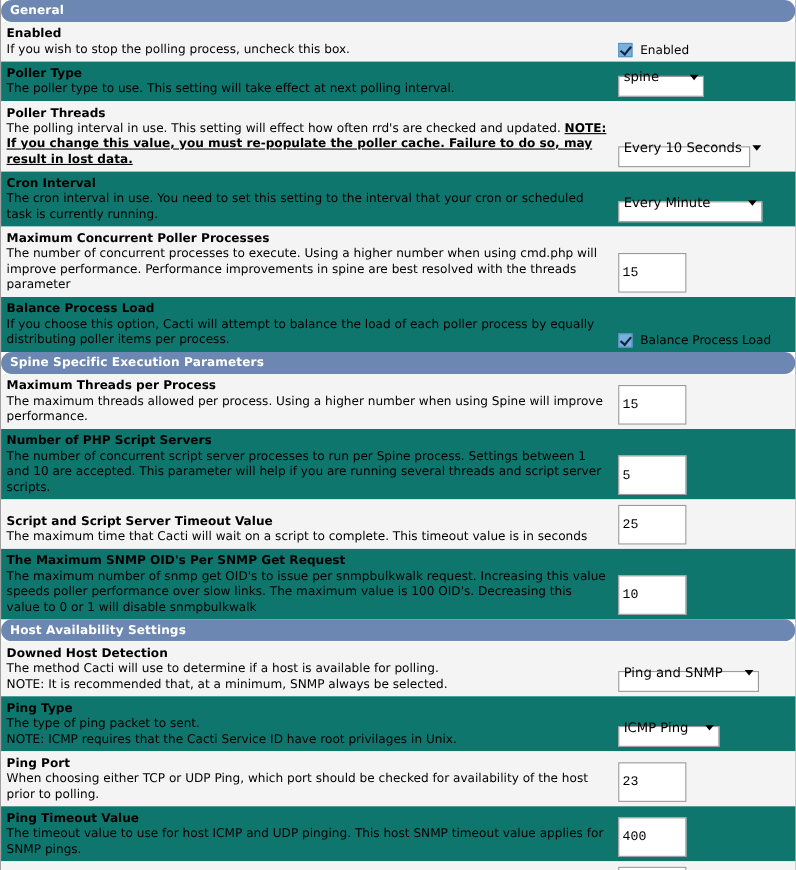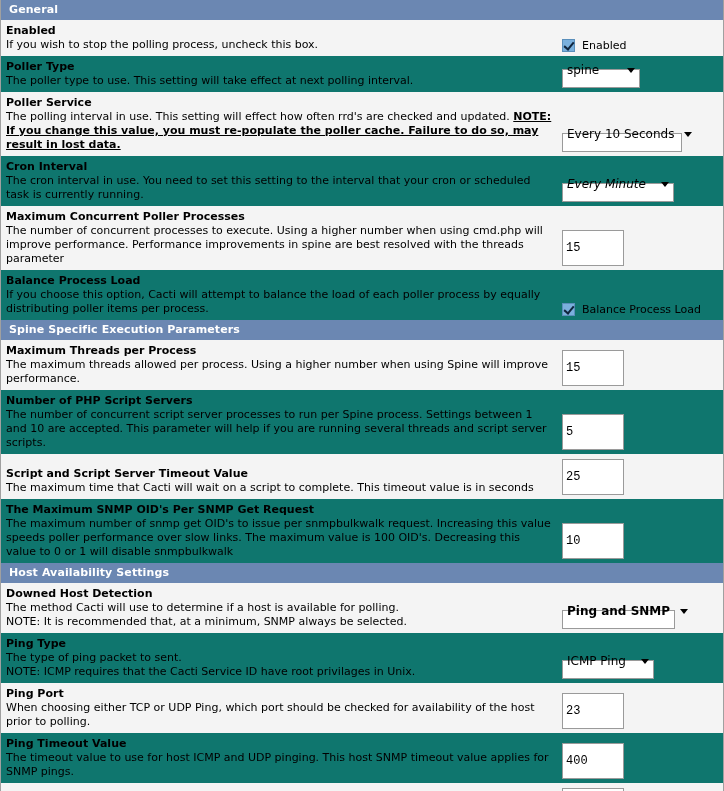--- a/index.html
+++ b/index.html
@@ -23,20 +23,21 @@
   }
   .section-header {
     background: #6b87b2;
     color: #ffffff;
     font-weight: bold;
     font-size: 11px;
     padding: 3px 0 3px 8px;
     line-height: 13px;
     letter-spacing: 0.1px;
     border-bottom: 1px solid #6b87b2;
+    border-radius: 10px;
   }
   .row {
     display: flex;
     align-items: flex-end;
     padding: 4px 0 4px 0;
     box-sizing: border-box;
   }
   .row.odd  { background: #f4f4f4; }
   .row.even { background: #0f766e; }
 
@@ -93,22 +94,22 @@
   .caret {
     width: 0; height: 0;
     border-left: 4px solid transparent;
     border-right: 4px solid transparent;
     border-top: 5px solid #000000;
     display: inline-block;
     flex: 0 0 auto;
   }
   .sel-w-spine   { width: 78px; }
   .sel-w-interval{ width: 120px; }
-  .sel-w-cron    { width: 112px; font-style: italic; }
-  .sel-w-downed  { width: 113px; font-weight: bold; }
+  .sel-w-cron    { width: 131px; }
+  .sel-w-downed  { width: 128px; }
   .sel-w-ping    { width: 92px; }
 
   .text-input {
     border: 1px solid #9a9a9a;
     background: #ffffff;
     height: 20px;
     width: 62px;
     box-sizing: border-box;
     font-size: 12px;
     font-family: Liberation Mono, monospace;
@@ -172,21 +173,21 @@
         <div class="field-title">Poller Type</div>
         <div class="field-desc">The poller type to use. This setting will take effect at next polling interval.</div>
       </div>
       <div class="row-right"><div class="select-box sel-w-spine">
           <span class="sel-label">spine</span>
           <span class="caret"></span>
         </div></div>
     </div>
     <div class="row odd">
       <div class="row-left">
-        <div class="field-title">Poller Service</div>
+        <div class="field-title">Poller Threads</div>
         <div class="field-desc"><span>The polling interval in use. This setting will effect how often rrd's are checked and updated. </span><span class="bold-underline">NOTE: If you change this value, you must re-populate the poller cache. Failure to do so, may result in lost data.</span></div>
       </div>
       <div class="row-right"><div class="select-box sel-w-interval">
           <span class="sel-label">Every 10 Seconds</span>
           <span class="caret"></span>
         </div></div>
     </div>
     <div class="row even">
       <div class="row-left">
         <div class="field-title">Cron Interval</div>

